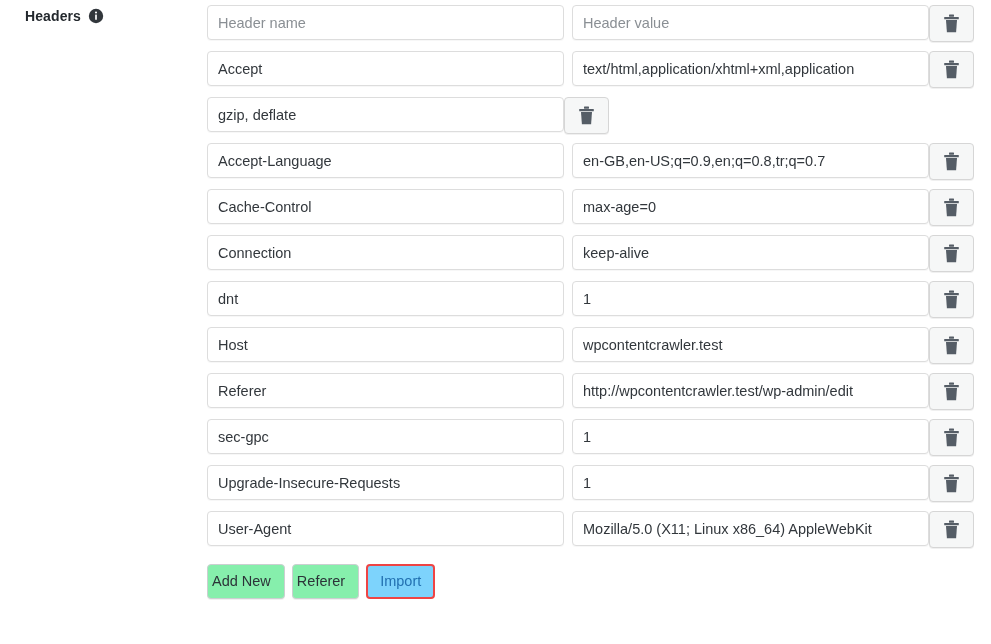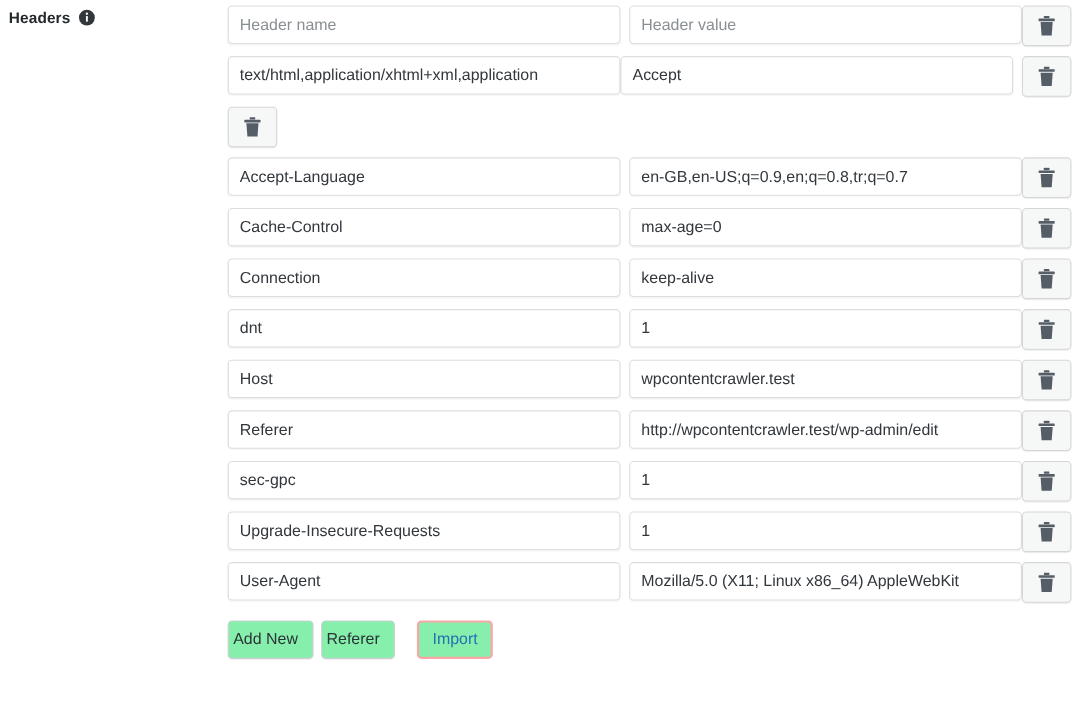--- a/index.html
+++ b/index.html
@@ -20,21 +20,21 @@
   .panel {
     position: relative;
     width: 991px;
     height: 644px;
     padding: 0;
   }
 
   
   .label-col {
     position: absolute;
-    left: 0;
+    left: 17px;
     top: 8px;
     width: 195px;
     display: flex;
     gap: 7px;
     padding-left: 8px;
   }
   .label-col .field-label {
     font-weight: bold;
     font-size: 14px;
     color: #23282d;
@@ -115,26 +115,25 @@
     color: #2c3338;
     background: #86efac;
     border: 1px solid #cccfd1;
     border-radius: 4px;
     padding: 9px 13px 10px 4px;
     cursor: pointer;
     box-shadow: 0 1px 0 rgba(0,0,0,0.06);
   }
   .btn-focused {
     color: #2271b1;
-    background: #86efac;
-    border: 2px solid #fca5a5;
+    background: #7dd3fc;
+    border: 2px solid #ef4444;
     padding: 8px 12px 9px 12px;
     border-radius: 4px;
     box-shadow: none;
-    margin-left: 13px;
   }
 </style>
 </head>
 <body>
 
 <div class="panel">
 
   <div class="label-col">
     <span class="field-label">Headers</span>
     <span class="info-icon" title="Headers">
@@ -153,32 +152,33 @@
     <button class="del-btn">
       <svg width="17" height="19" viewBox="0 0 17 19" aria-hidden="true">
         <rect x="6" y="0.6" width="5" height="2.1" rx="0.4" fill="#555d66"></rect>
         <rect x="1.2" y="2.9" width="14.6" height="2.4" rx="0.5" fill="#555d66"></rect>
         <path d="M3.0 6.1 L14.0 6.1 L13.1 18.2 L3.9 18.2 Z" fill="#555d66"></path>
       </svg>
     </button>
   </div>
 
   <div class="header-row">
+    <input class="inp name-input" type="text" value="Accept" style="">
     <input class="inp value-input" type="text" value="text/html,application/xhtml+xml,application" style="">
-    <input class="inp name-input" type="text" value="Accept" style="">
-    <button class="del-btn">
-      <svg width="17" height="19" viewBox="0 0 17 19" aria-hidden="true">
-        <rect x="6" y="0.6" width="5" height="2.1" rx="0.4" fill="#555d66"></rect>
-        <rect x="1.2" y="2.9" width="14.6" height="2.4" rx="0.5" fill="#555d66"></rect>
-        <path d="M3.0 6.1 L14.0 6.1 L13.1 18.2 L3.9 18.2 Z" fill="#555d66"></path>
-      </svg>
-    </button>
-  </div>
-
-  <div class="header-row">
+    <button class="del-btn">
+      <svg width="17" height="19" viewBox="0 0 17 19" aria-hidden="true">
+        <rect x="6" y="0.6" width="5" height="2.1" rx="0.4" fill="#555d66"></rect>
+        <rect x="1.2" y="2.9" width="14.6" height="2.4" rx="0.5" fill="#555d66"></rect>
+        <path d="M3.0 6.1 L14.0 6.1 L13.1 18.2 L3.9 18.2 Z" fill="#555d66"></path>
+      </svg>
+    </button>
+  </div>
+
+  <div class="header-row">
+    <input class="inp value-input" type="text" value="gzip, deflate" style="">
     <button class="del-btn">
       <svg width="17" height="19" viewBox="0 0 17 19" aria-hidden="true">
         <rect x="6" y="0.6" width="5" height="2.1" rx="0.4" fill="#555d66"></rect>
         <rect x="1.2" y="2.9" width="14.6" height="2.4" rx="0.5" fill="#555d66"></rect>
         <path d="M3.0 6.1 L14.0 6.1 L13.1 18.2 L3.9 18.2 Z" fill="#555d66"></path>
       </svg>
     </button>
   </div>
 
   <div class="header-row">

